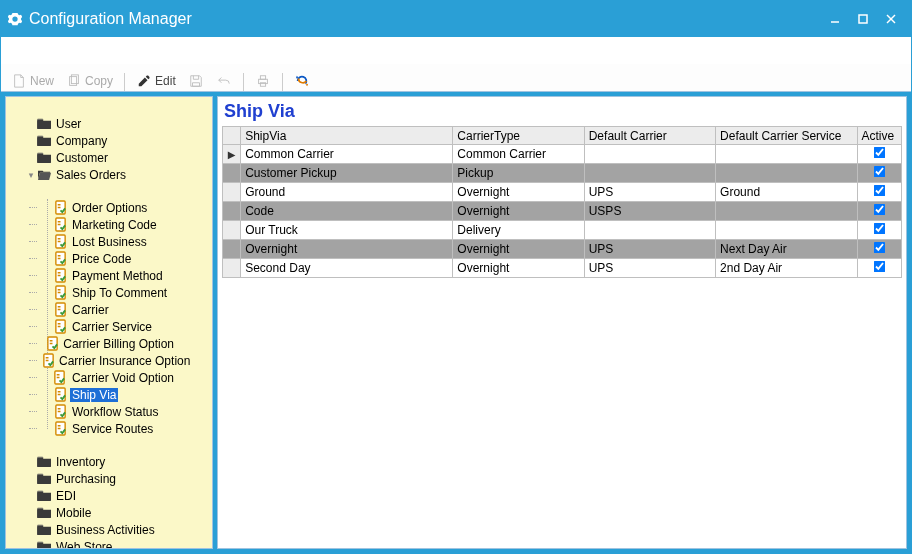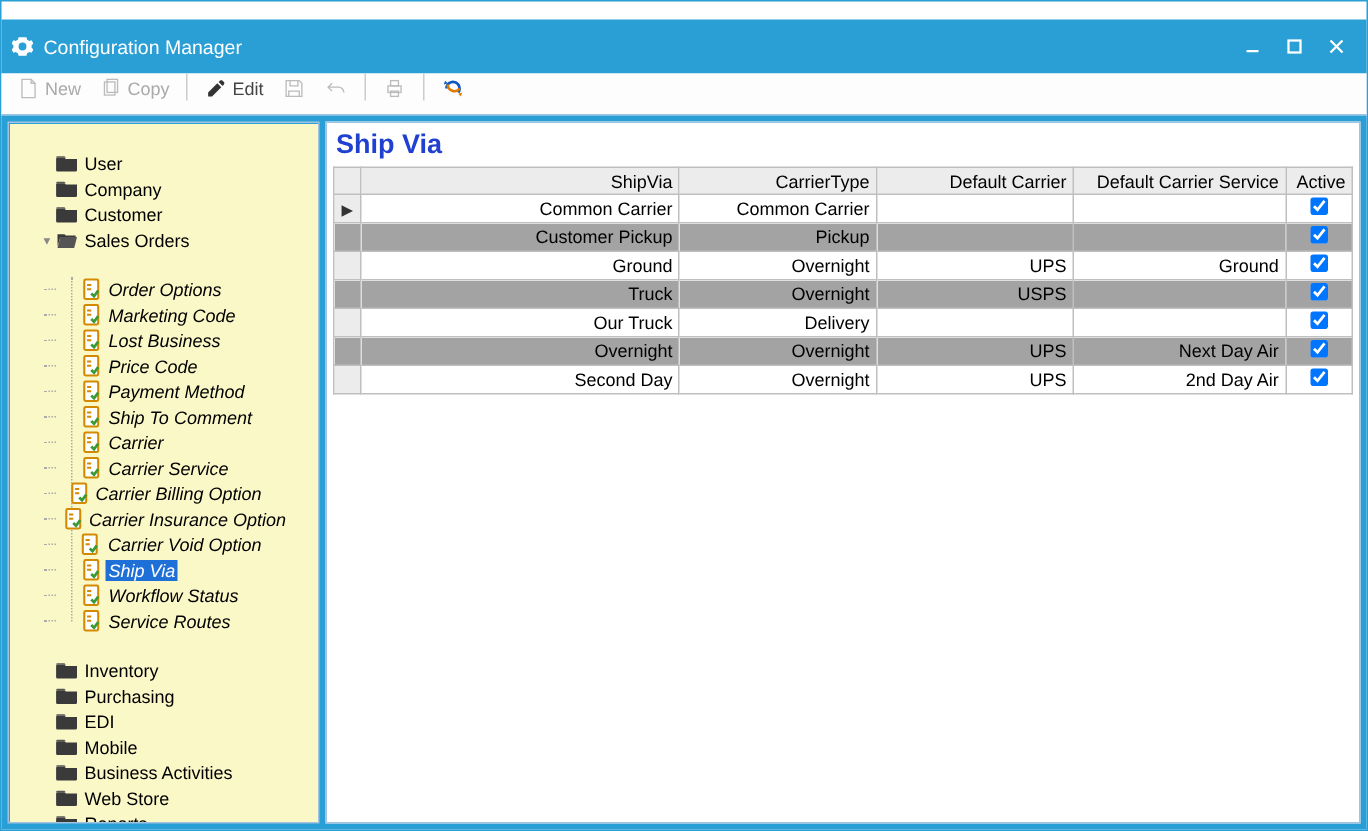--- a/index.html
+++ b/index.html
@@ -8,33 +8,33 @@
     width: 912px; height: 554px;
     border: 1px solid #2a9fd6;
     background: #fff;
     display: flex; flex-direction: column;
     position: relative;
   }
   
   .titlebar {
     height: 36px; background: #2a9fd6; color: #fff;
     display: flex; align-items: center; padding: 0 6px;
-    font-size: 13px;
-    margin-top: 12px;
+    font-size: 16px;
   }
   .titlebar .tb-icon { width: 16px; height: 16px; display:inline-flex; align-items:center; justify-content:center; margin-right:6px;}
   .titlebar .spacer { flex: 1; }
   .titlebar .win-btn { width: 28px; height:20px; display:inline-flex; align-items:center; justify-content:center; cursor:pointer; }
   .titlebar .win-btn svg { stroke:#fff; stroke-width:1.5; }
   
   .toolbar {
     height: 28px; border-bottom: 1px solid #9fc3e0;
     background: #fdfdfd;
-    display:flex; align-items:flex-start; padding:0 6px; gap:4px;
+    display:flex; align-items:flex-end; padding:0 6px; gap:4px;
     color:#444;
+    margin-top:27px;
   }
   .toolbar .btn { display:inline-flex; align-items:center; gap:3px; padding:2px 4px; cursor:pointer; border-radius:2px;}
   .toolbar .btn.disabled { color:#aaa; cursor:default;}
   .toolbar .sep { width:1px; height:18px; background:#ccc; margin:0 3px;}
   .toolbar .ico { width:16px; height:16px; display:inline-flex; align-items:center; justify-content:center;}
   
   .body {
     flex:1; display:flex; overflow:hidden;
     padding:4px; gap:4px; background:#2a9fd6;
   }
@@ -47,33 +47,33 @@
     border:1px solid #9fc3e0; overflow:auto; padding:4px;
   }
   
   .tree ul { list-style:none; margin:16px; padding:0; }
   .tree li { white-space:nowrap; }
   .node { display:flex; align-items:center; height:17px; padding:0 4px; cursor:pointer;}
   .node .twisty { width:10px; display:inline-block; color:#888; font-size:9px; text-align:center;}
   .node .ico { width:16px; height:14px; display:inline-flex; align-items:center; justify-content:center; margin-right:2px;}
   .node .label { padding:0 2px; }
   .node.selected .label { background:#1e6fd6; color:#fff; }
-  .children { padding-left:18px; position:relative;font-style:italic;}
+  .children { padding-left:18px; position:relative;}
   .children::before{ content:""; position:absolute; left:9px; top:0; bottom:8px; border-left:1px dotted #aaa;}
   .children .node::before{ content:""; position:absolute; left:9px; width:8px; border-top:1px dotted #aaa; margin-top:0px;}
   .children .node{ position:relative;}
   .children .node::before{ left:-9px; top:8px;}
   
   .folder-ico svg { fill:#3a3a3a; }
   .folder-open-ico svg { fill:#3a3a3a; }
   .item-ico svg { fill:none; stroke:#d48a00; stroke-width:1.5;}
   
   .content-title { color:#2040d0; font-size:18px; font-weight:bold; margin:0 0 4px 2px;}
   table.grid { border-collapse:collapse; width:100%; table-layout:fixed; }
-  table.grid th, table.grid td { border:1px solid #bfbfbf; padding:1px 4px; text-align:right; font-size:12px; height:18px; overflow:hidden;}
+  table.grid th, table.grid td { border:1px solid #bfbfbf; padding:1px 4px; text-align:left; font-size:12px; height:18px; overflow:hidden;}
   table.grid th { background:#ececec; font-weight:normal;}
   table.grid tr.alt td { background:#a3a3a3;}
   table.grid td.rowhdr, table.grid th.rowhdr { width:18px; background:#ececec; text-align:center; padding:0;}
   table.grid td.chk { text-align:center;}
   .col-shipvia{width:210px;} .col-carriertype{width:130px;} .col-defcarrier{width:130px;}
   .col-defservice{width:140px;} .col-active{width:44px;}
   input[type=checkbox]{ margin:0; transform:scale(0.9);}
   .arrow-right{ font-size:10px; color:#333;}
 </style>
 </head>
@@ -548,21 +548,21 @@
             <tr>
               <td class="rowhdr"></td>
               <td>Ground</td>
               <td>Overnight</td>
               <td>UPS</td>
               <td>Ground</td>
               <td class="chk"><input type="checkbox" checked="" style=""></td>
             </tr>
             <tr class="alt">
               <td class="rowhdr"></td>
-              <td>Truck</td>
+              <td>Code</td>
               <td>Overnight</td>
               <td>USPS</td>
               <td></td>
               <td class="chk"><input type="checkbox" checked="" style=""></td>
             </tr>
             <tr>
               <td class="rowhdr"></td>
               <td>Our Truck</td>
               <td>Delivery</td>
               <td></td>

